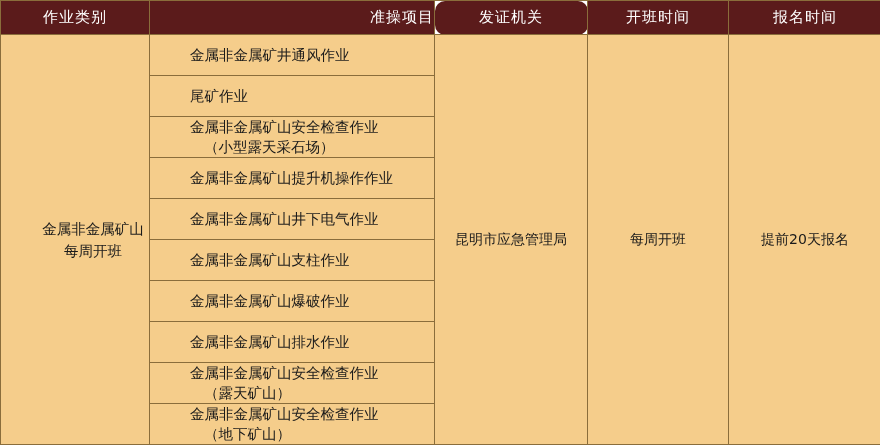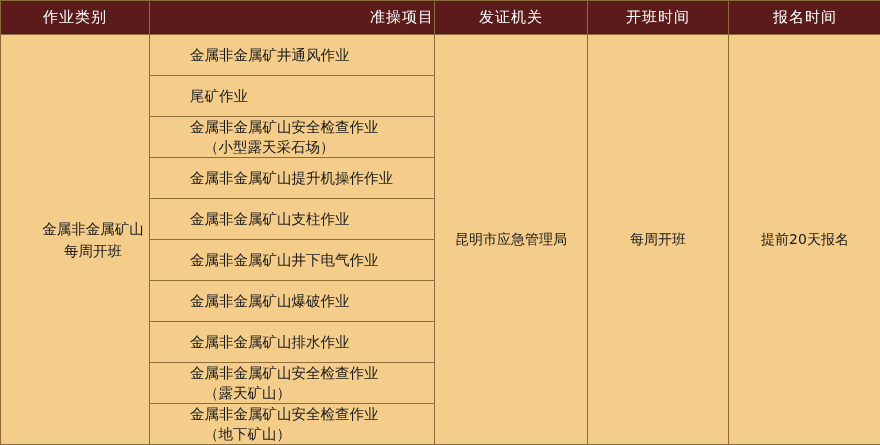--- a/index.html
+++ b/index.html
@@ -35,21 +35,21 @@
     color: #ffffff;
     font-size: 15px;
     font-weight: normal;
     height: 33px;
     line-height: 33px;
     border: 1px solid #5b1b1b;
     letter-spacing: 1px;
   }
   thead th.col1 { width: 148px; }
   thead th.col2 { width: 284px; text-align: right; }
-  thead th.col3 { width: 152px; }
+  thead th.col3 { width: 152px; border-radius: 10px; }
   thead th.col4 { width: 140px; }
   thead th.col5 { width: 152px; }
 
   td.body-cell {
     background: #f5cd8b;
     color: #1a1a1a;
     font-size: 14.5px;
   }
   td.category-cell {
     line-height: 22px;
@@ -129,26 +129,26 @@
                 <span class="l2">（小型露天采石场）</span>
               </td>
             </tr>
             <tr>
               <td>
                 <span>金属非金属矿山提升机操作作业</span>
               </td>
             </tr>
             <tr>
               <td>
-                <span>金属非金属矿山支柱作业</span>
+                <span>金属非金属矿山井下电气作业</span>
               </td>
             </tr>
             <tr>
               <td>
-                <span>金属非金属矿山井下电气作业</span>
+                <span>金属非金属矿山支柱作业</span>
               </td>
             </tr>
             <tr>
               <td>
                 <span>金属非金属矿山爆破作业</span>
               </td>
             </tr>
             <tr>
               <td>
                 <span>金属非金属矿山排水作业</span>

